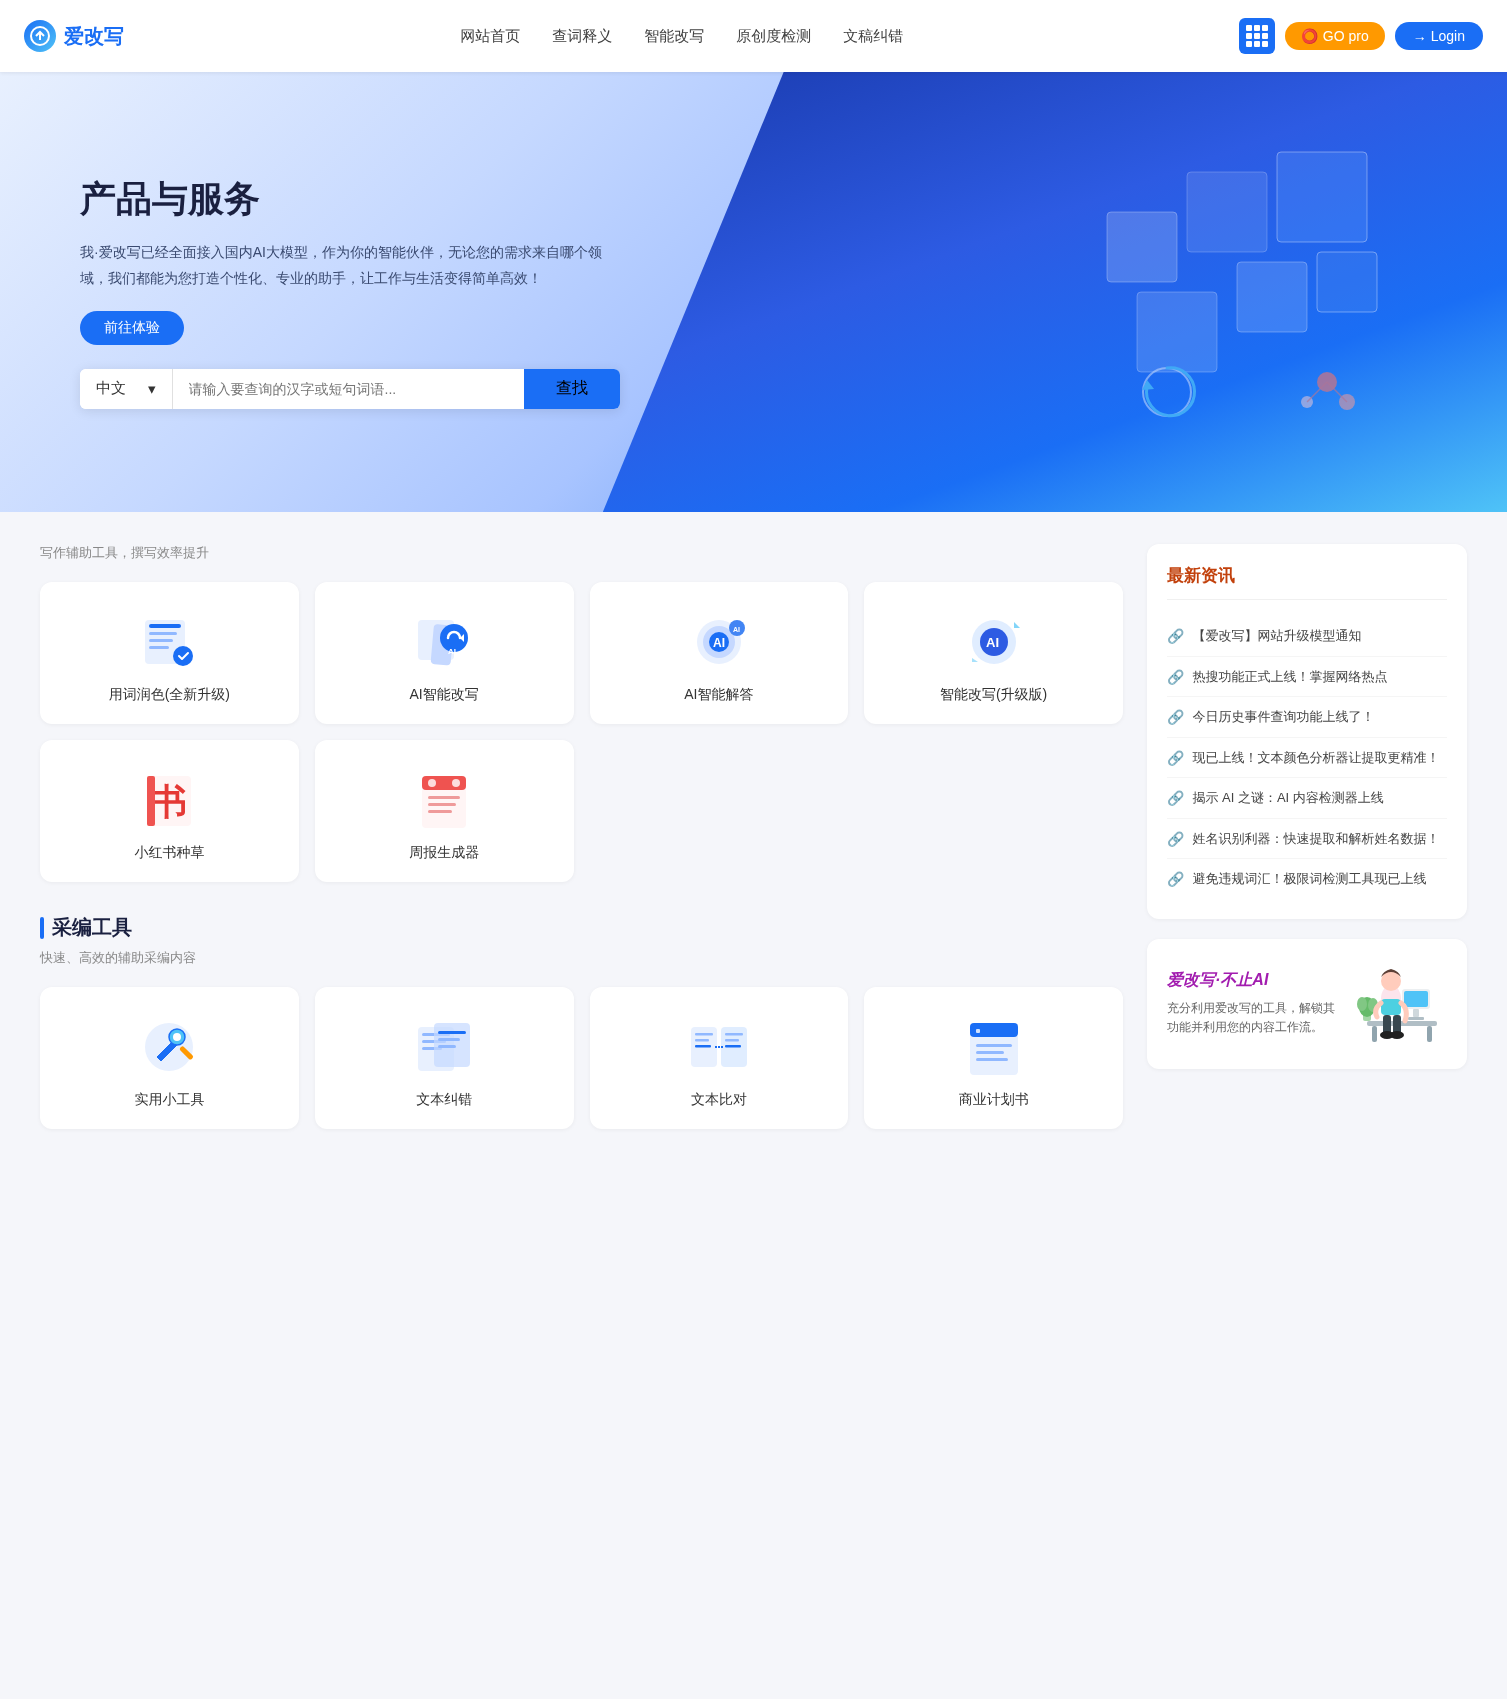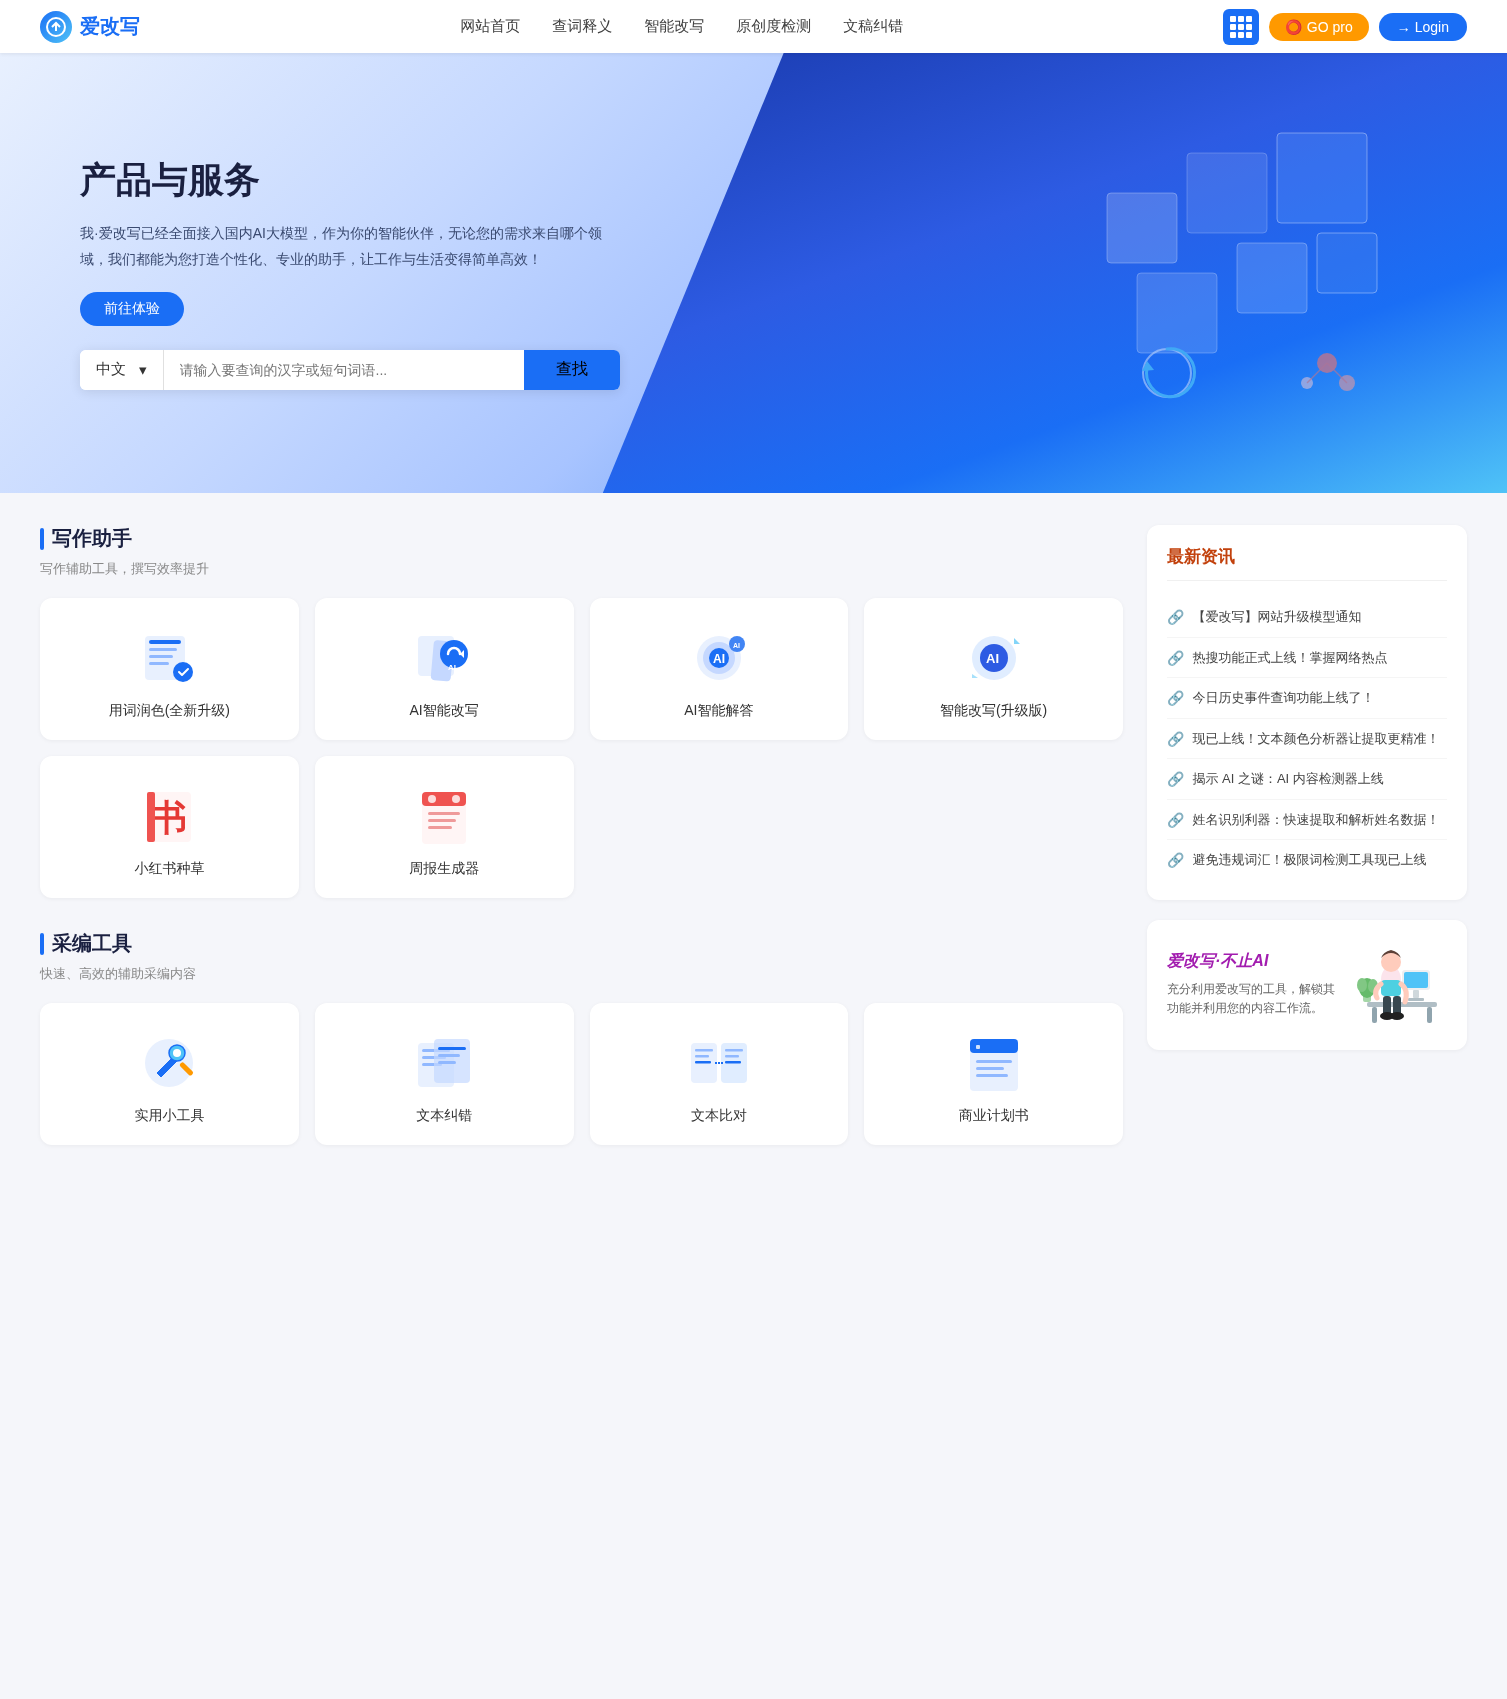--- a/index.html
+++ b/index.html
@@ -1,21 +1,21 @@
 <!DOCTYPE html>
 <html><head>
   <meta charset="utf-8">
   <style>
     * { box-sizing: border-box; margin: 0; padding: 0; }
     body { font-family: -apple-system, BlinkMacSystemFont, 'PingFang SC', 'Microsoft YaHei', sans-serif; background: #f5f6fa; color: #333; }
 
     
     .navbar {
       display: flex; align-items: center; justify-content: space-between;
-      padding: 0 40px; height: 53px; background: #fff;
+      padding: 0 24px; height: 72px; background: #fff;
       box-shadow: 0 1px 4px rgba(0,0,0,0.08); position: sticky; top: 0; z-index: 100;
     }
     .navbar-logo { display: flex; align-items: center; gap: 8px; font-size: 20px; font-weight: 700; color: #1a6ef5; text-decoration: none; }
     .navbar-logo .logo-icon { width: 32px; height: 32px; background: linear-gradient(135deg,#1a6ef5,#4fc3f7); border-radius: 50%; display: flex; align-items: center; justify-content: center; color: #fff; font-size: 14px; }
     .navbar-nav { display: flex; gap: 32px; list-style: none; }
     .navbar-nav a { text-decoration: none; color: #404040; font-size: 15px; }
     .navbar-actions { display: flex; gap: 10px; align-items: center; }
     .btn-grid { width: 36px; height: 36px; background: #1a6ef5; border-radius: 6px; border: none; cursor: pointer; display: flex; align-items: center; justify-content: center; }
     .btn-grid .grid-dots { display: grid; grid-template-columns: repeat(3,6px); gap: 2px; }
     .btn-grid .dot { width: 6px; height: 6px; background: #fff; border-radius: 1px; }
@@ -42,21 +42,21 @@
     .btn-try { background: #1a6ef5; color: #fff; border: none; border-radius: 20px; padding: 8px 24px; font-size: 14px; cursor: pointer; }
 
     
     .search-bar-wrap {
       position: relative; z-index: 2; margin-top: 24px;
       display: flex; align-items: stretch; background: #fff;
       border-radius: 6px; overflow: hidden; box-shadow: 0 2px 12px rgba(0,0,0,0.1);
       max-width: 620px;
     }
     .search-lang {
-      display: flex; align-items: center; gap: 13px; padding: 0 16px;
+      display: flex; align-items: center; gap: 22px; padding: 0 16px;
       border-right: 1px solid #e0e0e0; font-size: 15px; color: #333; cursor: pointer;
       background: #fff; white-space: nowrap;
     }
     .search-input {
       flex: 1; border: none; outline: none; padding: 12px 16px; font-size: 14px; color: #999;
     }
     .btn-search {
       background: #1a6ef5; color: #000000; border: none; padding: 0 32px;
       font-size: 16px; cursor: pointer;
     }
@@ -188,24 +188,20 @@
       <path d="M80 236 A24 24 0 1 1 60 255" stroke="#4fc3f7" stroke-width="3" fill="none" stroke-linecap="round"></path>
       <polygon points="60,248 55,258 67,257" fill="#4fc3f7"></polygon>
     </svg>
   </div>
 </section>
 
 <div class="main-content">
 
   <div class="content-left">
 
-    <div class="section-title-row">
-      <div class="section-bar"></div>
-      <h2 class="section-title">写作助手</h2>
-    </div>
     <p class="section-sub">写作辅助工具，撰写效率提升</p>
 
     <div class="tool-grid">
 
       <div class="tool-card">
         <div class="tool-icon">
           <svg viewBox="0 0 64 64" fill="none">
             <rect x="8" y="10" width="40" height="44" rx="4" fill="#e8f0fe"></rect>
             <rect x="12" y="14" width="32" height="4" rx="2" fill="#1a6ef5"></rect>
             <rect x="12" y="22" width="28" height="3" rx="1.5" fill="#90b8ff"></rect>

